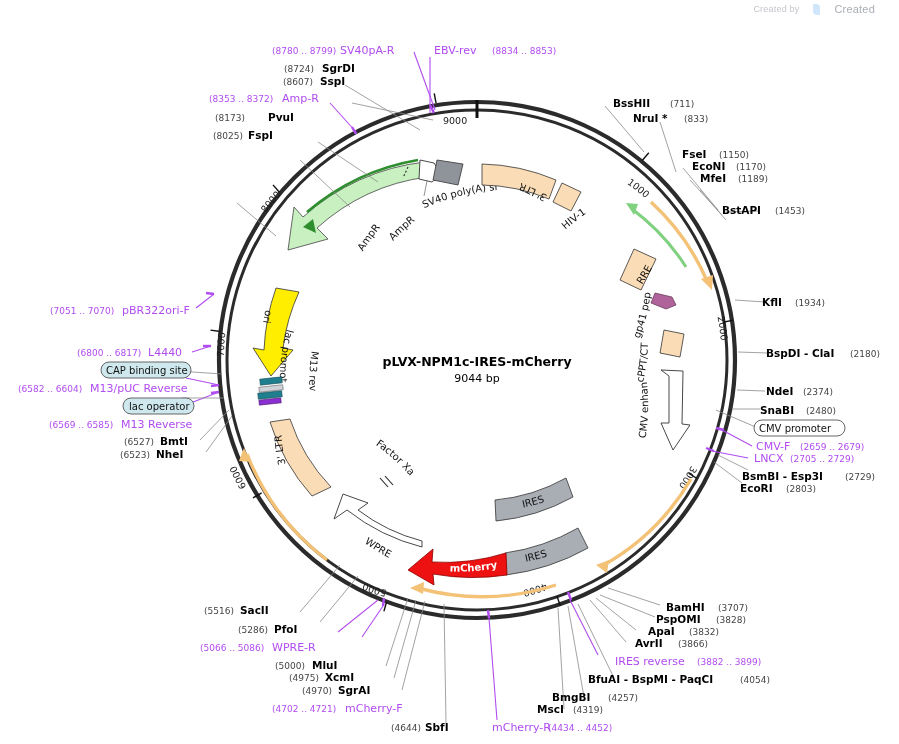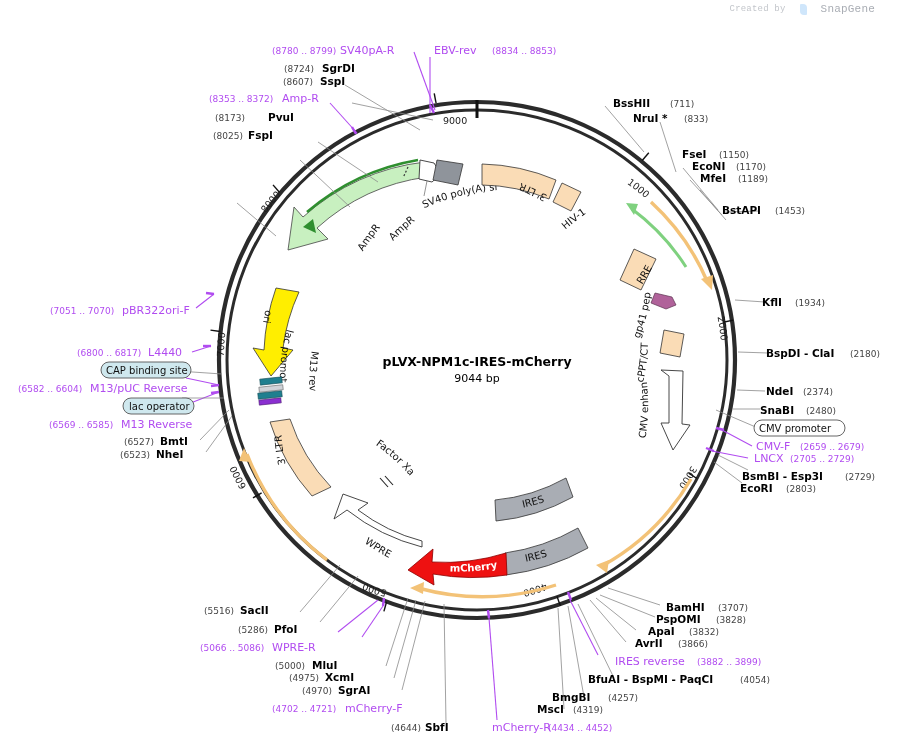--- a/index.html
+++ b/index.html
@@ -7,21 +7,21 @@
     width:899px;height:744px;background:#ffffff;
     font-family:"DejaVu Sans","Liberation Sans",sans-serif;
     overflow:hidden;position:relative;
   }
   #stage{position:absolute;left:0;top:0;width:899px;height:744px;}
   svg.map{position:absolute;left:0;top:0;width:899px;height:744px;}
 
   .wm{
     position:absolute;top:3px;right:24px;
     font-size:9px;color:#b9bcc2;letter-spacing:.2px;
-    font-family:Liberation Mono, monospace;
+    font-family:Liberation Sans, sans-serif;
     display:flex;align-items:center;gap:14px;
   }
   .wm .wm-made{color:#c3c6cb;}
   .wm .wm-brand{color:#a9adb4;font-size:11px;}
   .wm .wm-logo{display:inline-block;width:7px;height:11px;
      background:#cfe6fb;border-radius:1px 4px 1px 4px;}
 
   
   .enz     {font:bold 10.5px "DejaVu Sans","Liberation Sans",sans-serif;fill:#000;}
   .enzpos  {font:9px "DejaVu Sans","Liberation Sans",sans-serif;fill:#444;}
@@ -37,21 +37,21 @@
   .leadp   {stroke:#b14cf0;stroke-width:1.1;fill:none;}
 </style>
 </head>
 <body>
 
 <div id="stage">
 
   <div class="wm">
     <span class="wm-made">Created by</span>
     <span class="wm-logo"></span>
-    <span class="wm-brand">SnapGene</span>
+    <span class="wm-brand">Created</span>
   </div>
 
   <svg class="map" viewBox="0 0 899 744">
     <defs>
       <path id="arcLTRtop" d="M 566 207 A 238 238 0 0 0 466 168"></path>
       <path id="arcAmpR" d="M 355 265 A 215 215 0 0 1 418 192"></path>
       <path id="arcSV40" d="M 418 211 A 220 220 0 0 1 497 190"></path>
       <path id="arcAmpProm" d="M 392 242 A 205 205 0 0 1 420 217"></path>
       <path id="arcHIV" d="M 565 230 A 232 232 0 0 1 584 215"></path>
       <path id="arcRRE" d="M 638 291 A 228 228 0 0 0 655 262"></path>

